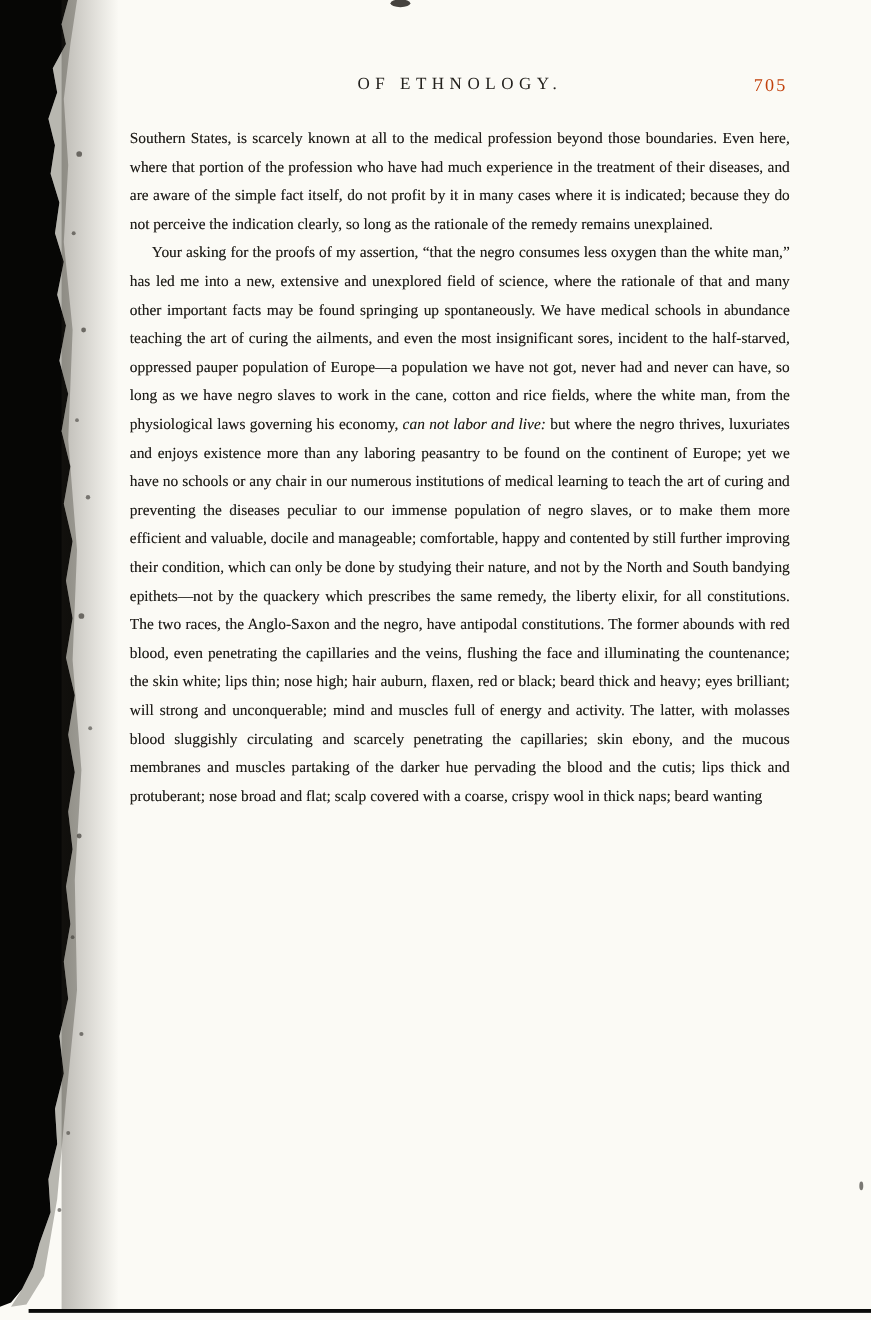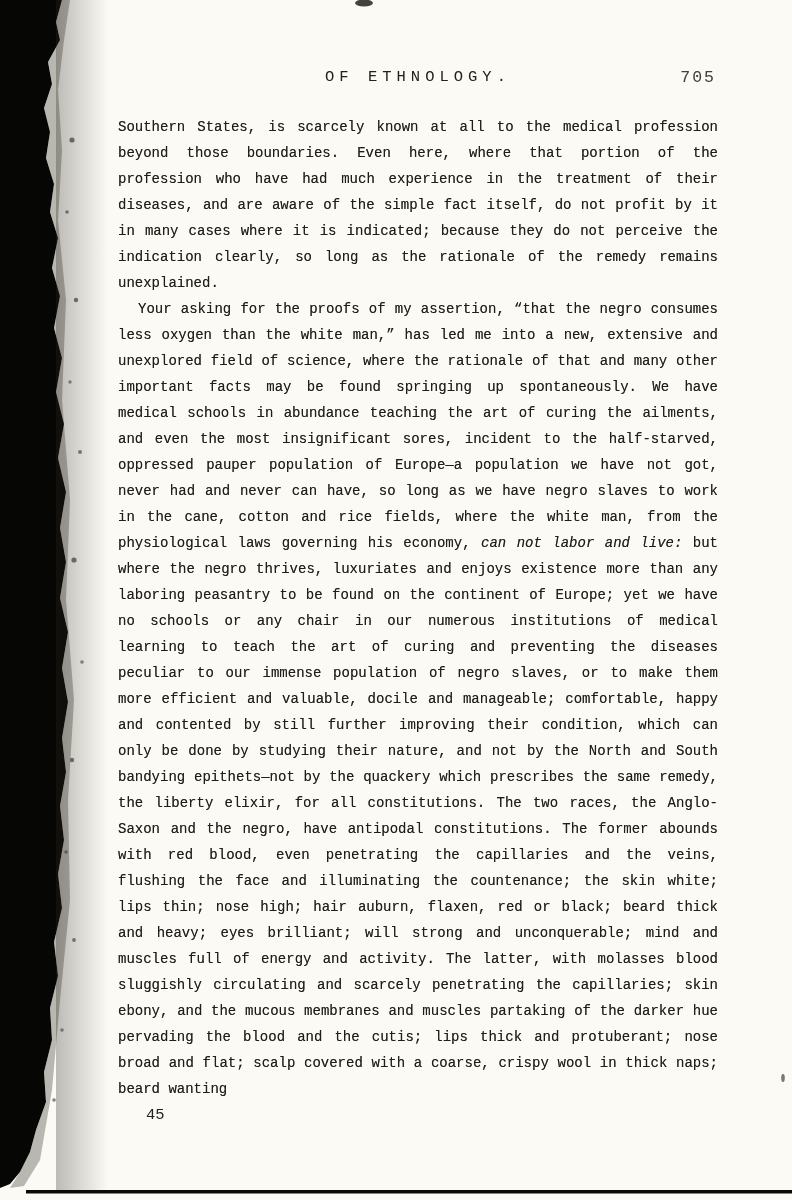--- a/index.html
+++ b/index.html
@@ -6,21 +6,21 @@
     margin: 0;
     padding: 0;
     background: #ffffff;
   }
   .page {
     position: relative;
     width: 792px;
     height: 1200px;
     background: #fbfaf5;
     overflow: hidden;
-    font-family: Liberation Mono, monospace;
+    font-family: Liberation Serif, serif;
     color: #1f1d1a;
   }
   .scan-edge {
     position: absolute;
     top: 0;
     left: 0;
     pointer-events: none;
   }
   .edge-fade {
     position: absolute;
@@ -50,21 +50,21 @@
     letter-spacing: 5px;
     white-space: nowrap;
     color: #23211d;
   }
   .page-number {
     position: absolute;
     right: 2px;
     top: 0;
     font-size: 16.5px;
     letter-spacing: 2px;
-    color: #404040;
+    color: #c2410c;
   }
   .para {
     margin: 0;
     text-align: justify;
     font-size: 14px;
     line-height: 26px;
     text-indent: 20px;
     color: #201e1a;
     text-shadow: 0 0 0.4px rgba(20, 18, 14, 0.55);
   }
@@ -114,17 +114,16 @@
 
     <div class="running-header">
       <span class="header-title">OF ETHNOLOGY.</span>
       <span class="page-number">705</span>
     </div>
 
     <p class="para first"><span>Southern States, is scarcely known at all to the medical profession beyond those boundaries.  Even here, where that portion of the profession who have had much experience in the treatment of their diseases, and are aware of the simple fact itself, do not profit by it in many cases where it is indicated; because they do not perceive the indication clearly, so long as the rationale of the remedy remains unexplained.</span></p>
 
     <p class="para"><span>Your asking for the proofs of my assertion, “that the negro consumes less oxygen than the white man,” has led me into a new, extensive and unexplored field of science, where the rationale of that and many other important facts may be found springing up spontaneously.  We have medical schools in abundance teaching the art of curing the ailments, and even the most insignificant sores, incident to the half-starved, oppressed pauper population of Europe—a population we have not got, never had and never can have, so long as we have negro slaves to work in the cane, cotton and rice fields, where the white man, from the physiological laws governing his economy, </span><em>can not labor and live:</em><span> but where the negro thrives, luxuriates and enjoys existence more than any laboring peasantry to be found on the continent of Europe; yet we have no schools or any chair in our numerous institutions of medical learning to teach the art of curing and preventing the diseases peculiar to our immense population of negro slaves, or to make them more efficient and valuable, docile and manageable; comfortable, happy and contented by still further improving their condition, which can only be done by studying their nature, and not by the North and South bandying epithets—not by the quackery which prescribes the same remedy, the liberty elixir, for all constitutions.  The two races, the Anglo-Saxon and the negro, have antipodal constitutions.  The former abounds with red blood, even penetrating the capillaries and the veins, flushing the face and illuminating the countenance; the skin white; lips thin; nose high; hair auburn, flaxen, red or black; beard thick and heavy; eyes brilliant; will strong and unconquerable; mind and muscles full of energy and activity.  The latter, with molasses blood sluggishly circulating and scarcely penetrating the capillaries; skin ebony, and the mucous membranes and muscles partaking of the darker hue pervading the blood and the cutis; lips thick and protuberant; nose broad and flat; scalp covered with a coarse, crispy wool in thick naps; beard wanting</span></p>
 
-    <div class="signature">45</div>
 
   </div>
 
 </div>
 
 </body></html>

